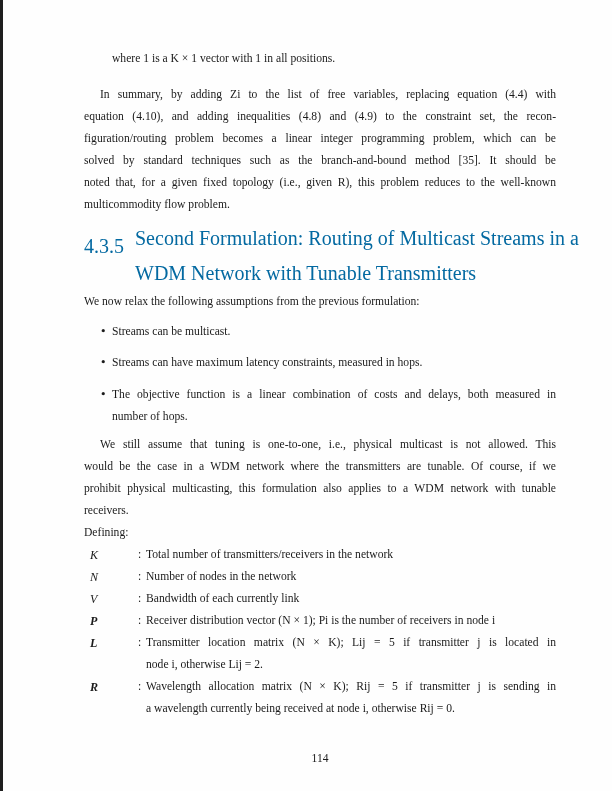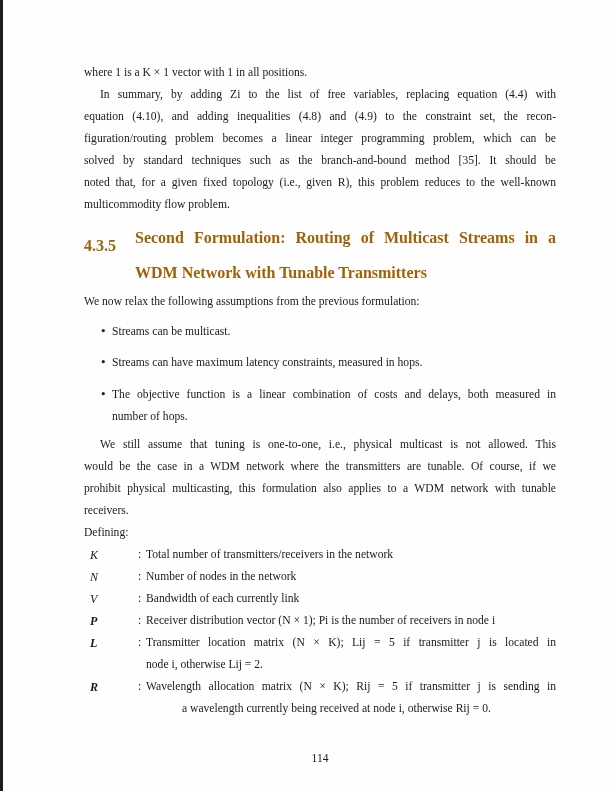--- a/index.html
+++ b/index.html
@@ -15,21 +15,21 @@
     }
     .page { position: absolute; left: 84px; top: 0; width: 472px; }
     .line {
       position: absolute; left: 0; white-space: nowrap;
       font-family: "Liberation Serif", "DejaVu Serif", serif;
       font-size: 11.6px; line-height: 14px; color: #1a1a1a;
     }
     .just { width: 472px; text-align: justify; text-align-last: justify; }
     .heading {
       position: absolute; font-family: "Liberation Serif", serif;
-      font-weight: bold; font-size: 16px; line-height: 18px; color: #a16207;
+      font-weight: normal; font-size: 20px; line-height: 18px; color: #0369a1;
       white-space: nowrap;
     }
     .bullet-dot { position: absolute; font-size: 11px; line-height: 14px; }
     .def-sym {
       position: absolute; left: 6px; font-style: italic;
       font-family: "Liberation Serif", serif; font-size: 12px; line-height: 14px;
     }
     .def-sym.bold { font-weight: bold; }
     .def-colon { position: absolute; left: 54px; font-family: "Liberation Serif", serif; font-size: 11.6px; line-height: 14px; }
     .def-text { left: 62px; }
@@ -38,21 +38,21 @@
       font-family: "Liberation Serif", serif; font-size: 11.6px;
     }
   </style>
 </head>
 <body>
 
 <div class="left-border"></div>
 
 <div class="page">
 
-  <div class="line" style="top:66px;">where 1 is a K × 1 vector with 1 in all positions.</div>
+  <div class="line" style="top:52px;margin-left:28px;">where 1 is a K × 1 vector with 1 in all positions.</div>
 
   <div>
     <div class="line just" style="top:88px; left:16px; width:456px;">In summary, by adding Zi to the list of free variables, replacing equation (4.4) with</div>
     <div class="line just" style="top:110px;">equation (4.10), and adding inequalities (4.8) and (4.9) to the constraint set, the recon-</div>
     <div class="line just" style="top:132px;">figuration/routing problem becomes a linear integer programming problem, which can be</div>
     <div class="line just" style="top:154px;">solved by standard techniques such as the branch-and-bound method [35]. It should be</div>
     <div class="line just" style="top:176px;">noted that, for a given fixed topology (i.e., given R), this problem reduces to the well-known</div>
     <div class="line" style="top:198px;">multicommodity flow problem.</div>
   </div>
 
@@ -107,18 +107,18 @@
     <div>
       <span class="def-sym bold" style="top:636px;">L</span>
       <span class="def-colon" style="top:636px;">:</span>
       <div class="line def-text just" style="top:636px; width:410px;">Transmitter location matrix (N × K); Lij = 5 if transmitter j is located in</div>
       <div class="line def-text" style="top:658px;">node i, otherwise Lij = 2.</div>
     </div>
     <div>
       <span class="def-sym bold" style="top:680px;">R</span>
       <span class="def-colon" style="top:680px;">:</span>
       <div class="line def-text just" style="top:680px; width:410px;">Wavelength allocation matrix (N × K); Rij = 5 if transmitter j is sending in</div>
-      <div class="line def-text" style="top:702px;margin-left:36px;">a wavelength currently being received at node i, otherwise Rij = 0.</div>
+      <div class="line def-text" style="top:702px;">a wavelength currently being received at node i, otherwise Rij = 0.</div>
     </div>
   </div>
 
   <div class="pagenum">114</div>
 </div>
 
 </body></html>

